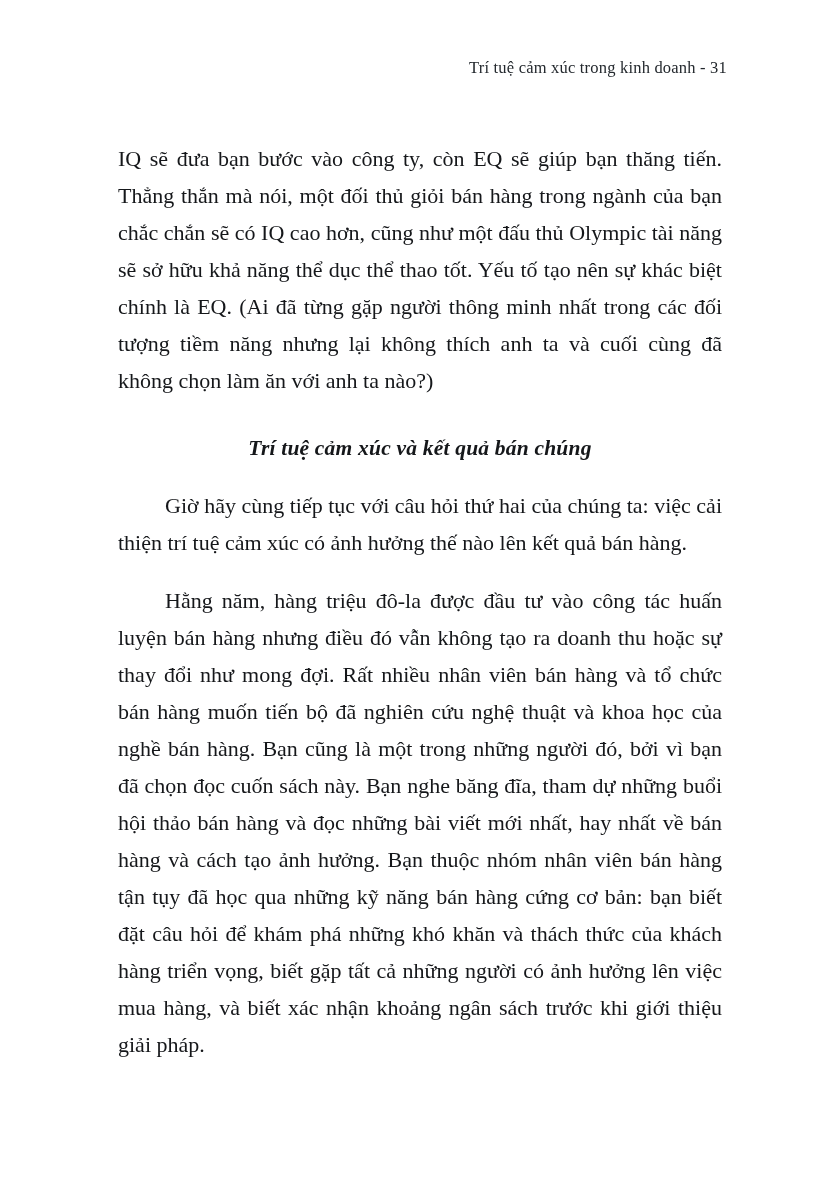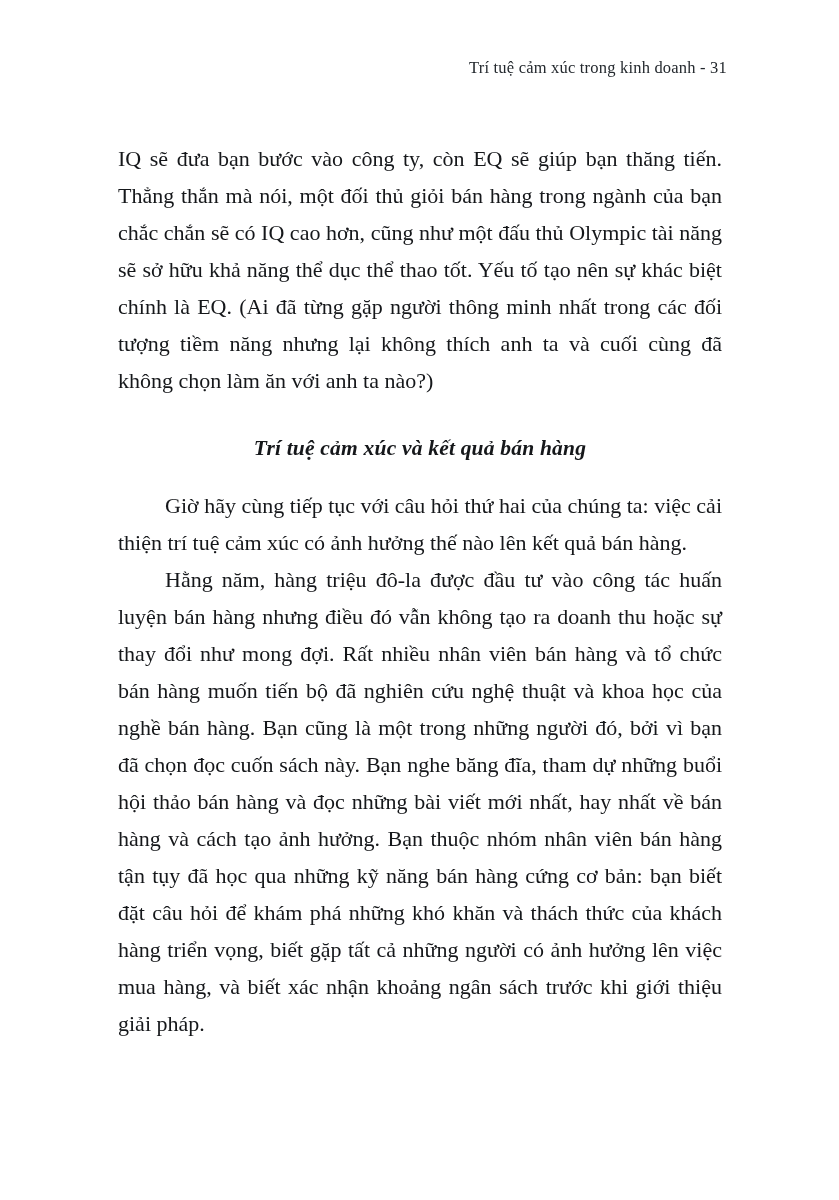--- a/index.html
+++ b/index.html
@@ -46,20 +46,21 @@
   p.body-par {
     margin: 0 0 0 0;
     font-size: 22px;
     line-height: 37px;
     text-align: justify;
     text-justify: inter-word;
     color: #15171a;
     hyphens: none;
   }
   p.body-par + p.body-par {
+    margin-top: 21px;
   }
   p.indent {
     text-indent: 47px;
   }
   h2.section-heading {
     margin: 37px 0 26px 0;
     font-size: 21.5px;
     font-weight: bold;
     font-style: italic;
     text-align: center;
@@ -73,21 +74,21 @@
 <div class="page">
 
   <div class="running-head">
     <span class="rh-bold">Trí tuệ cảm xúc</span><span class="rh-rest"> trong kinh doanh - 31</span>
   </div>
 
   <div class="content">
 
     <p class="body-par">IQ sẽ đưa bạn bước vào công ty, còn EQ sẽ giúp bạn thăng tiến. Thẳng thắn mà nói, một đối thủ giỏi bán hàng trong ngành của bạn chắc chắn sẽ có IQ cao hơn, cũng như một đấu thủ Olympic tài năng sẽ sở hữu khả năng thể dục thể thao tốt. Yếu tố tạo nên sự khác biệt chính là EQ. (Ai đã từng gặp người thông minh nhất trong các đối tượng tiềm năng nhưng lại không thích anh ta và cuối cùng đã không chọn làm ăn với anh ta nào?)</p>
 
-    <h2 class="section-heading">Trí tuệ cảm xúc và kết quả bán hàng</h2>
+    <h2 class="section-heading">Trí tuệ cảm xúc và kết quả bán chúng</h2>
 
     <p class="body-par indent">Giờ hãy cùng tiếp tục với câu hỏi thứ hai của chúng ta: việc cải thiện trí tuệ cảm xúc có ảnh hưởng thế nào lên kết quả bán hàng.</p>
 
     <p class="body-par indent">Hằng năm, hàng triệu đô-la được đầu tư vào công tác huấn luyện bán hàng nhưng điều đó vẫn không tạo ra doanh thu hoặc sự thay đổi như mong đợi. Rất nhiều nhân viên bán hàng và tổ chức bán hàng muốn tiến bộ đã nghiên cứu nghệ thuật và khoa học của nghề bán hàng. Bạn cũng là một trong những người đó, bởi vì bạn đã chọn đọc cuốn sách này. Bạn nghe băng đĩa, tham dự những buổi hội thảo bán hàng và đọc những bài viết mới nhất, hay nhất về bán hàng và cách tạo ảnh hưởng. Bạn thuộc nhóm nhân viên bán hàng tận tụy đã học qua những kỹ năng bán hàng cứng cơ bản: bạn biết đặt câu hỏi để khám phá những khó khăn và thách thức của khách hàng triển vọng, biết gặp tất cả những người có ảnh hưởng lên việc mua hàng, và biết xác nhận khoảng ngân sách trước khi giới thiệu giải pháp.</p>
 
   </div>
 
 </div>
 
 </body></html>

